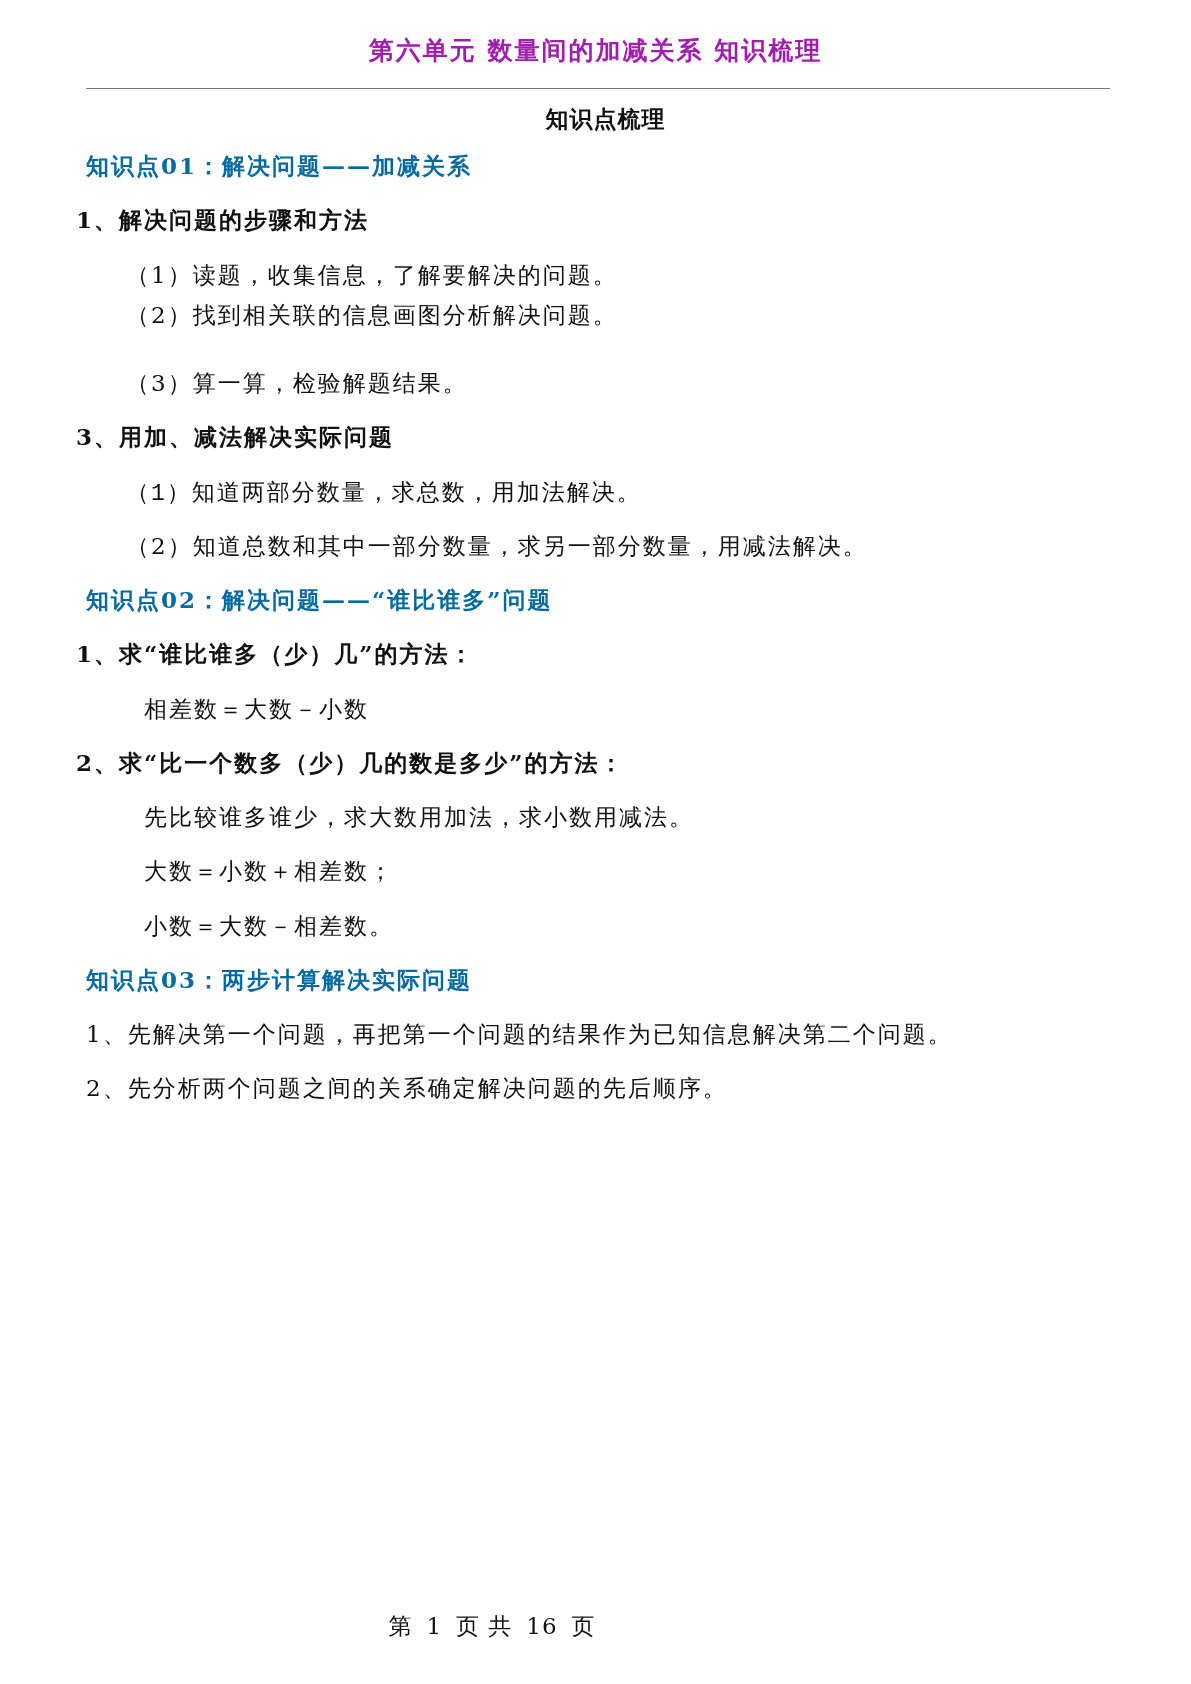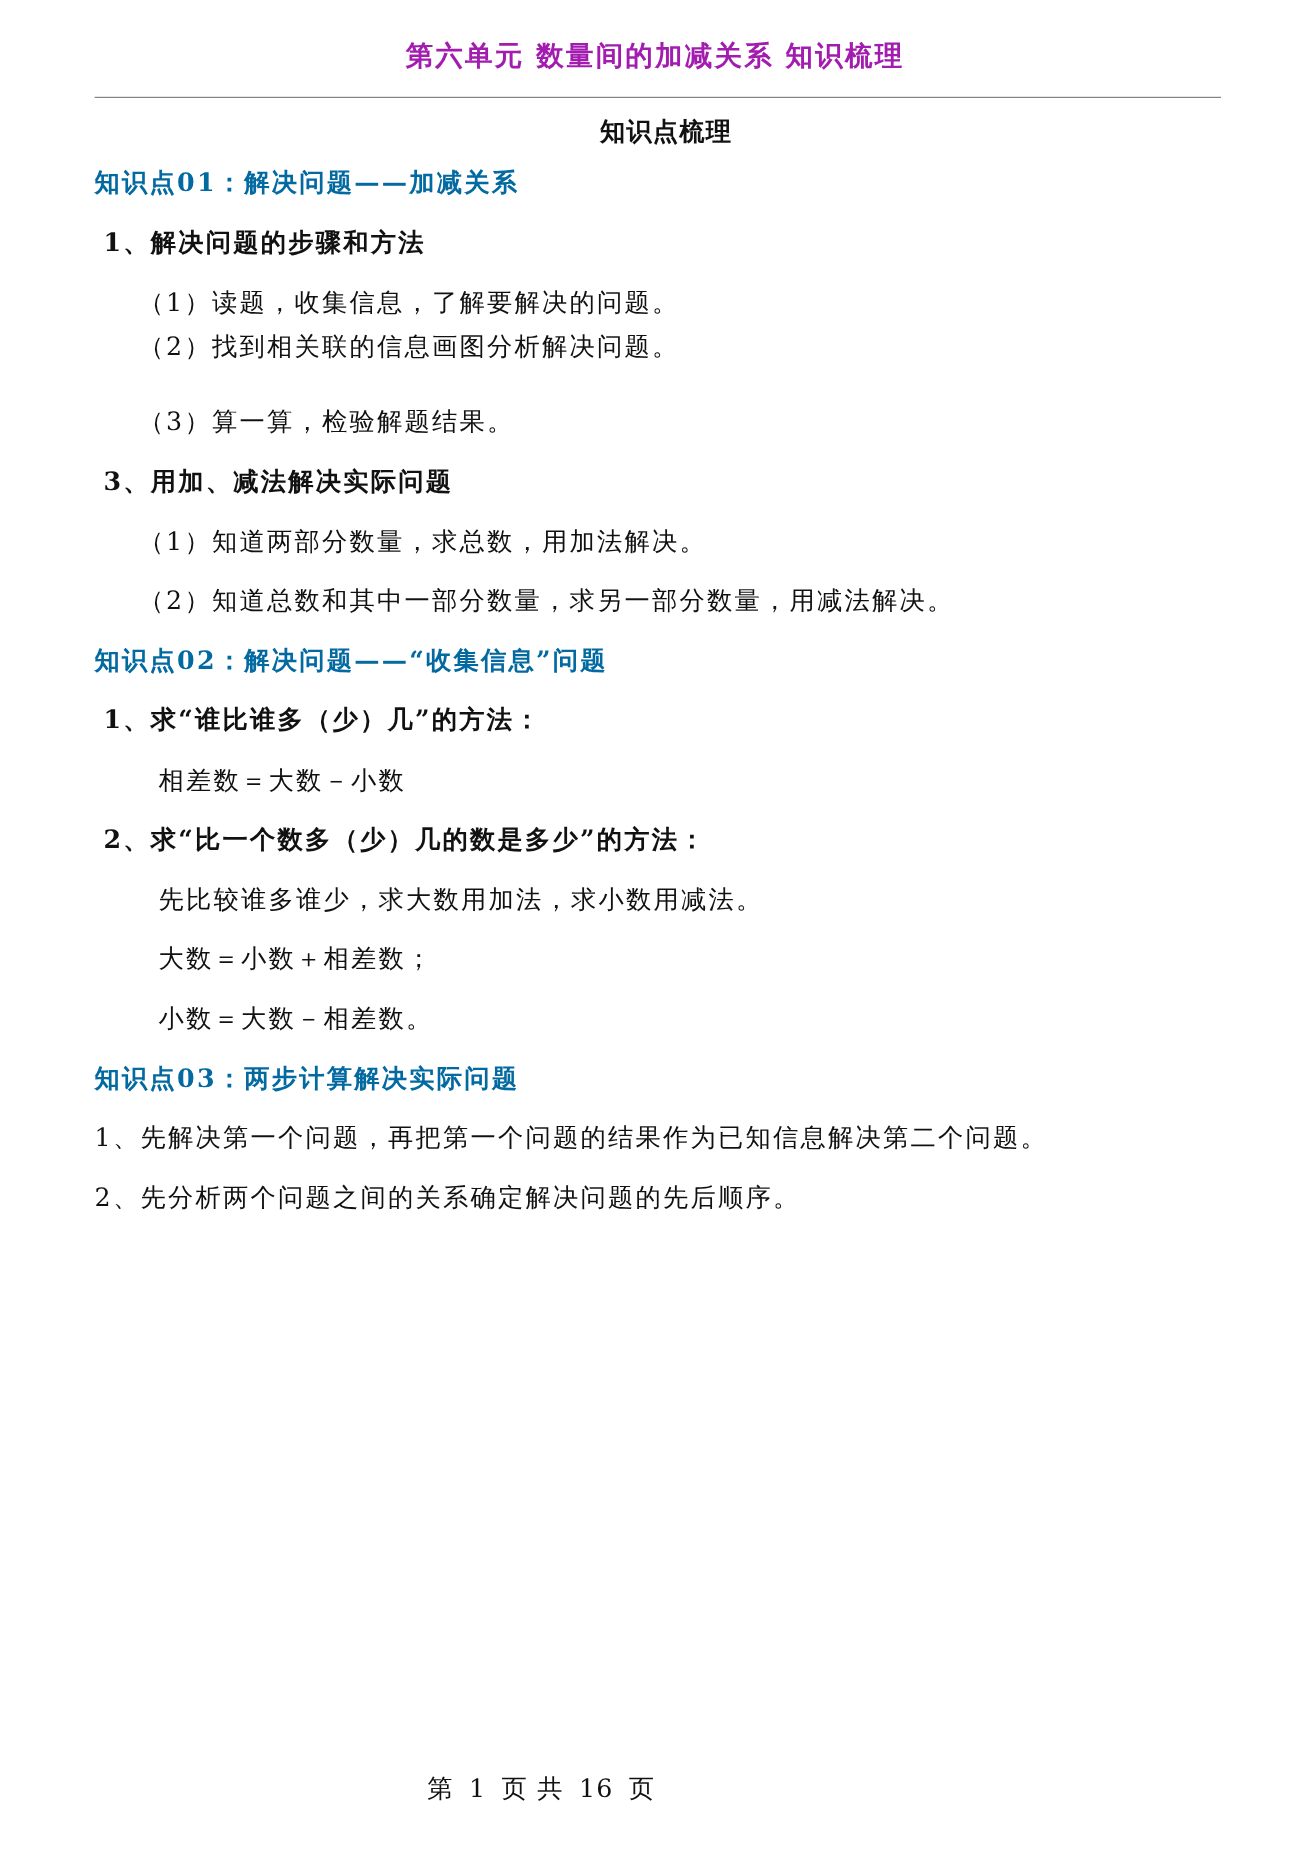--- a/index.html
+++ b/index.html
@@ -19,21 +19,21 @@
   }
   .doc-title {
     position: absolute; left: 0; width: 1191px; top: 104px;
     text-align: center; font-size: 23px; font-weight: bold; letter-spacing: 1px;
     padding-left: 10px;
   }
   .line {
     position: absolute; font-size: 23px; white-space: nowrap; letter-spacing: 2px;
   }
   .kp { color: #0369a1; font-weight: bold; left: 86px; }
-  .sub { font-weight: bold; left: 94px; }
+  .sub { font-weight: bold; left: 76px; }
   .item { left: 126px; }
   .formula { left: 144px; }
   .plain { left: 86px; }
   .footer {
     position: absolute; left: 0; width: 984px; top: 1611px;
     text-align: center; font-size: 23px; letter-spacing: 1px;
   }
   .footer span { margin: 0 7px; }
 </style>
 </head>
@@ -46,26 +46,26 @@
 
 <div class="doc-title">知识点梳理</div>
 
 <div>
   <div class="line kp" style="top:151px;">知识点01：解决问题——加减关系</div>
   <div class="line sub" style="top:205px;">1、解决问题的步骤和方法</div>
   <div class="line item" style="top:260px;">（1）读题，收集信息，了解要解决的问题。</div>
   <div class="line item" style="top:300px;">（2）找到相关联的信息画图分析解决问题。</div>
   <div class="line item" style="top:368px;">（3）算一算，检验解题结果。</div>
   <div class="line sub" style="top:422px;">3、用加、减法解决实际问题</div>
-  <div class="line item" style="top:477px;">（1）知道两部分数量，求总数，用加法解决。</div>
+  <div class="line item" style="top:477px;font-family:Liberation Mono, monospace;">（1）知道两部分数量，求总数，用加法解决。</div>
   <div class="line item" style="top:531px;">（2）知道总数和其中一部分数量，求另一部分数量，用减法解决。</div>
 </div>
 
 <div>
-  <div class="line kp" style="top:585px;">知识点02：解决问题——“收集信息”问题</div>
+  <div class="line kp" style="top:585px;">知识点02：解决问题——“谁比谁多”问题</div>
   <div class="line sub" style="top:639px;">1、求“谁比谁多（少）几”的方法：</div>
   <div class="line formula" style="top:694px;">相差数＝大数－小数</div>
   <div class="line sub" style="top:748px;">2、求“比一个数多（少）几的数是多少”的方法：</div>
   <div class="line formula" style="top:802px;">先比较谁多谁少，求大数用加法，求小数用减法。</div>
   <div class="line formula" style="top:856px;">大数＝小数＋相差数；</div>
   <div class="line formula" style="top:911px;">小数＝大数－相差数。</div>
 </div>
 
 <div>
   <div class="line kp" style="top:965px;">知识点03：两步计算解决实际问题</div>

